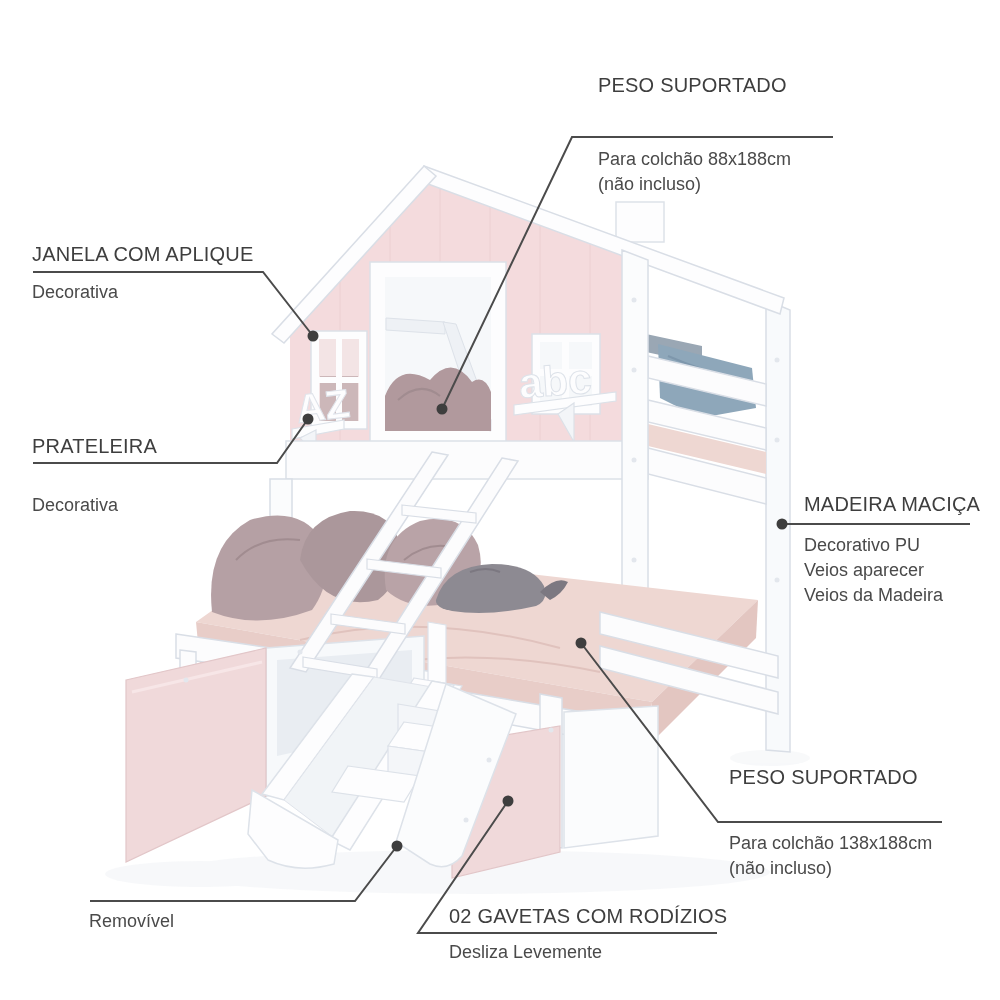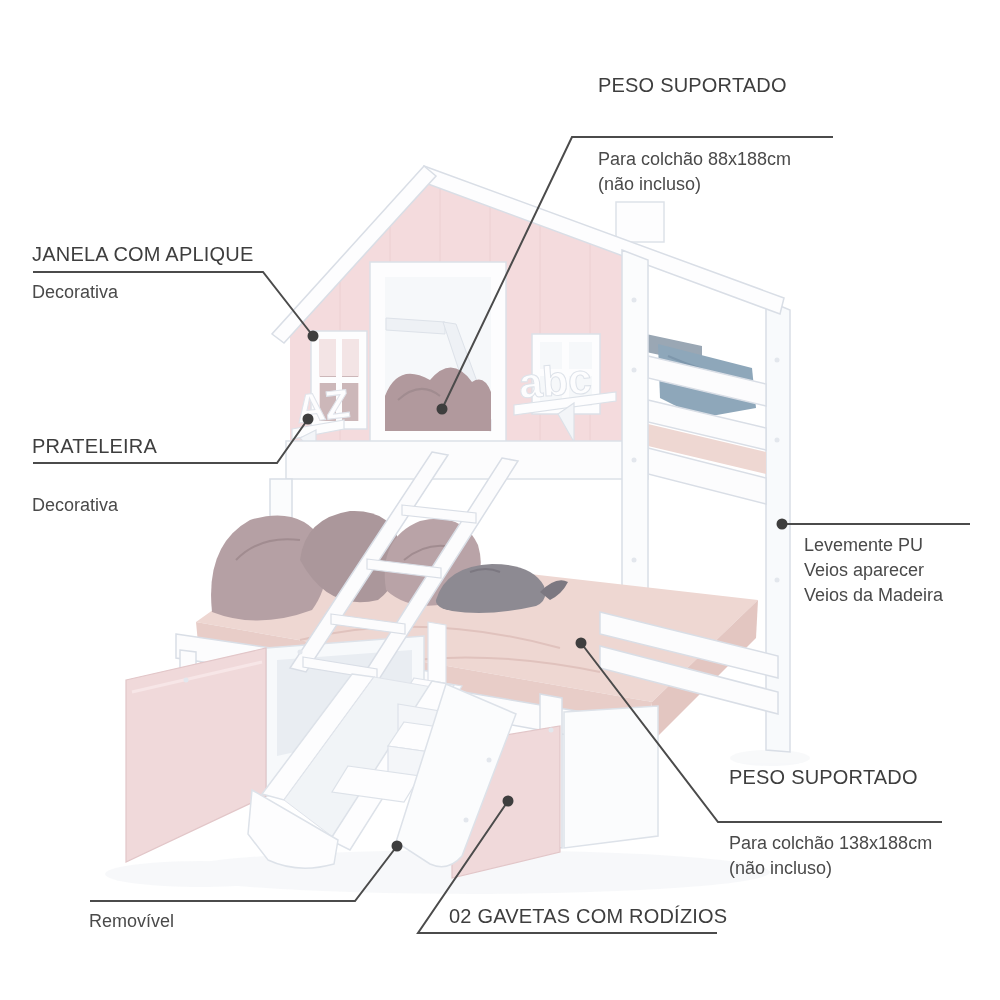--- a/index.html
+++ b/index.html
@@ -198,35 +198,41 @@
   <div>Decorativa</div>
 </div>
 
 <div class="co-title" style="left:32px;top:433px">
   <div>PRATELEIRA</div>
 </div>
 <div class="co-sub" style="left:32px;top:493px">
   <div>Decorativa</div>
 </div>
 
+<div class="co-title" style="left:804px;top:491px">
+  <div>MADEIRA MACIÇA</div>
+</div>
 <div class="co-sub" style="left:804px;top:533px">
-  <div>Levemente PU</div>
+  <div>Decorativo PU</div>
   <div>Veios aparecer</div>
   <div>Veios da Madeira</div>
 </div>
 
 <div class="co-title" style="left:729px;top:764px">
   <div>PESO SUPORTADO</div>
 </div>
 <div class="co-sub" style="left:729px;top:831px">
   <div>Para colchão 138x188cm</div>
   <div>(não incluso)</div>
 </div>
 
 <div class="co-sub" style="left:89px;top:909px">
   <div>Removível</div>
 </div>
 
 <div class="co-title" style="left:449px;top:903px">
   <div>02 GAVETAS COM RODÍZIOS</div>
 </div>
+<div class="co-sub" style="left:449px;top:940px">
+  <div>Desliza Levemente</div>
+</div>
 
 </div>
 
 </body></html>

